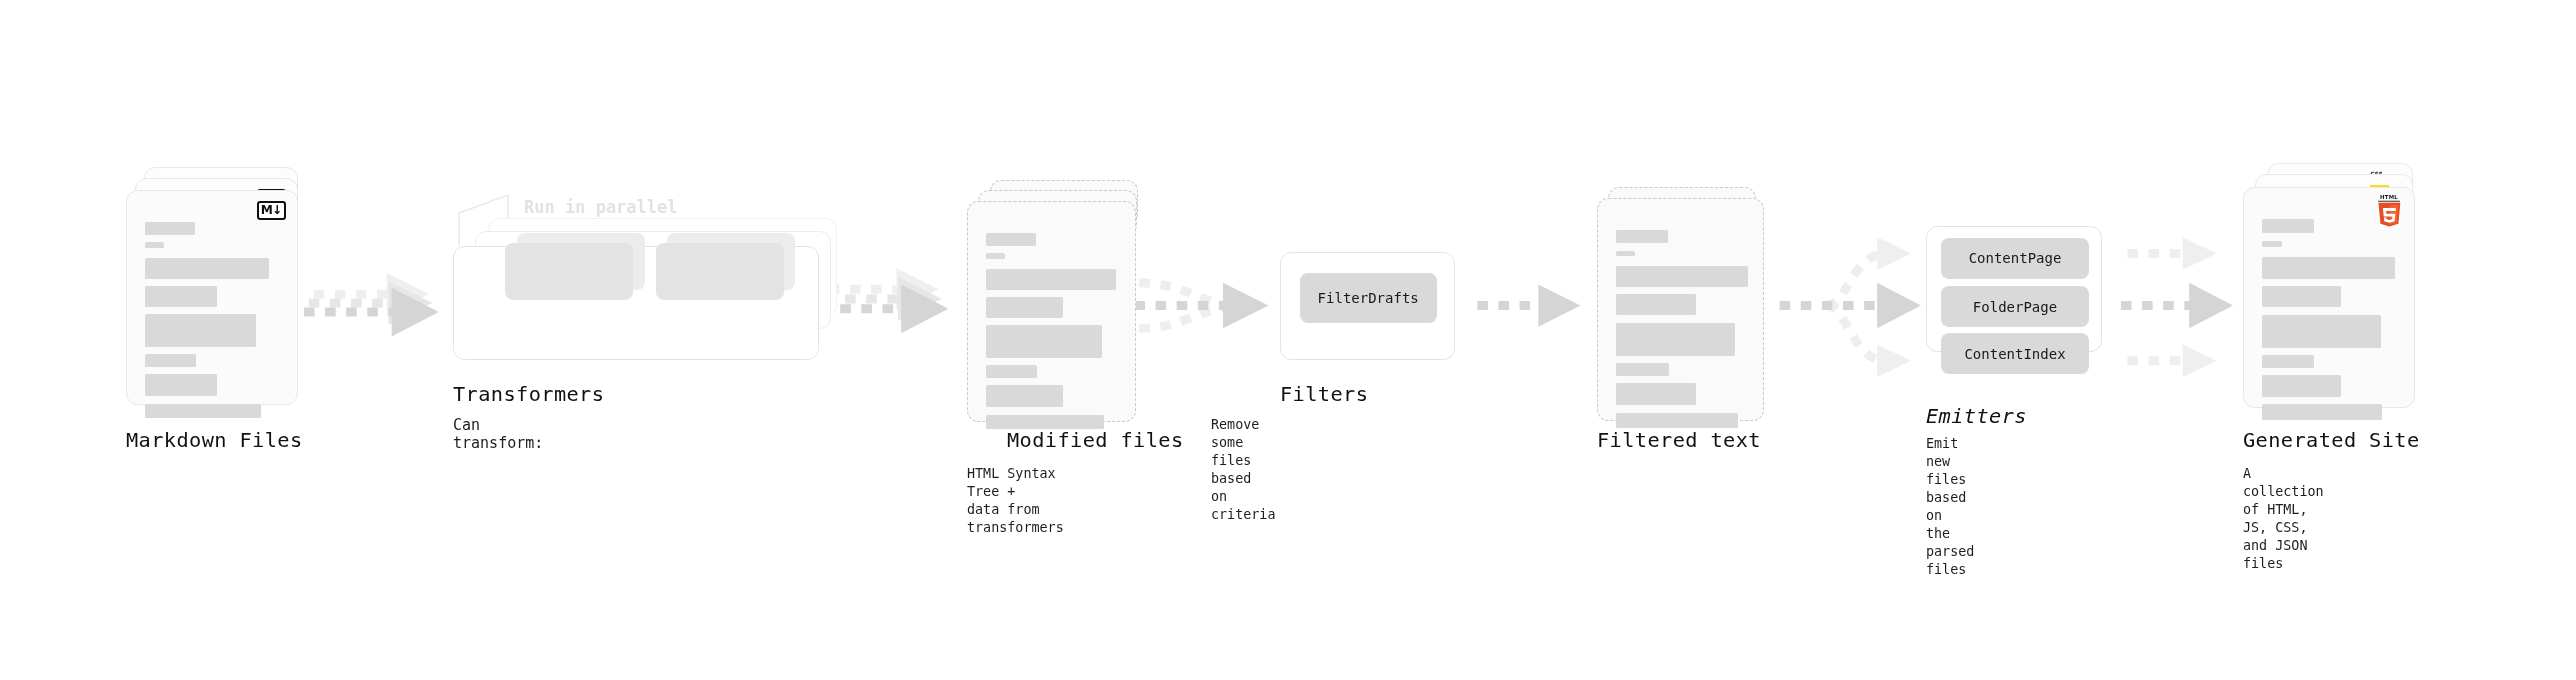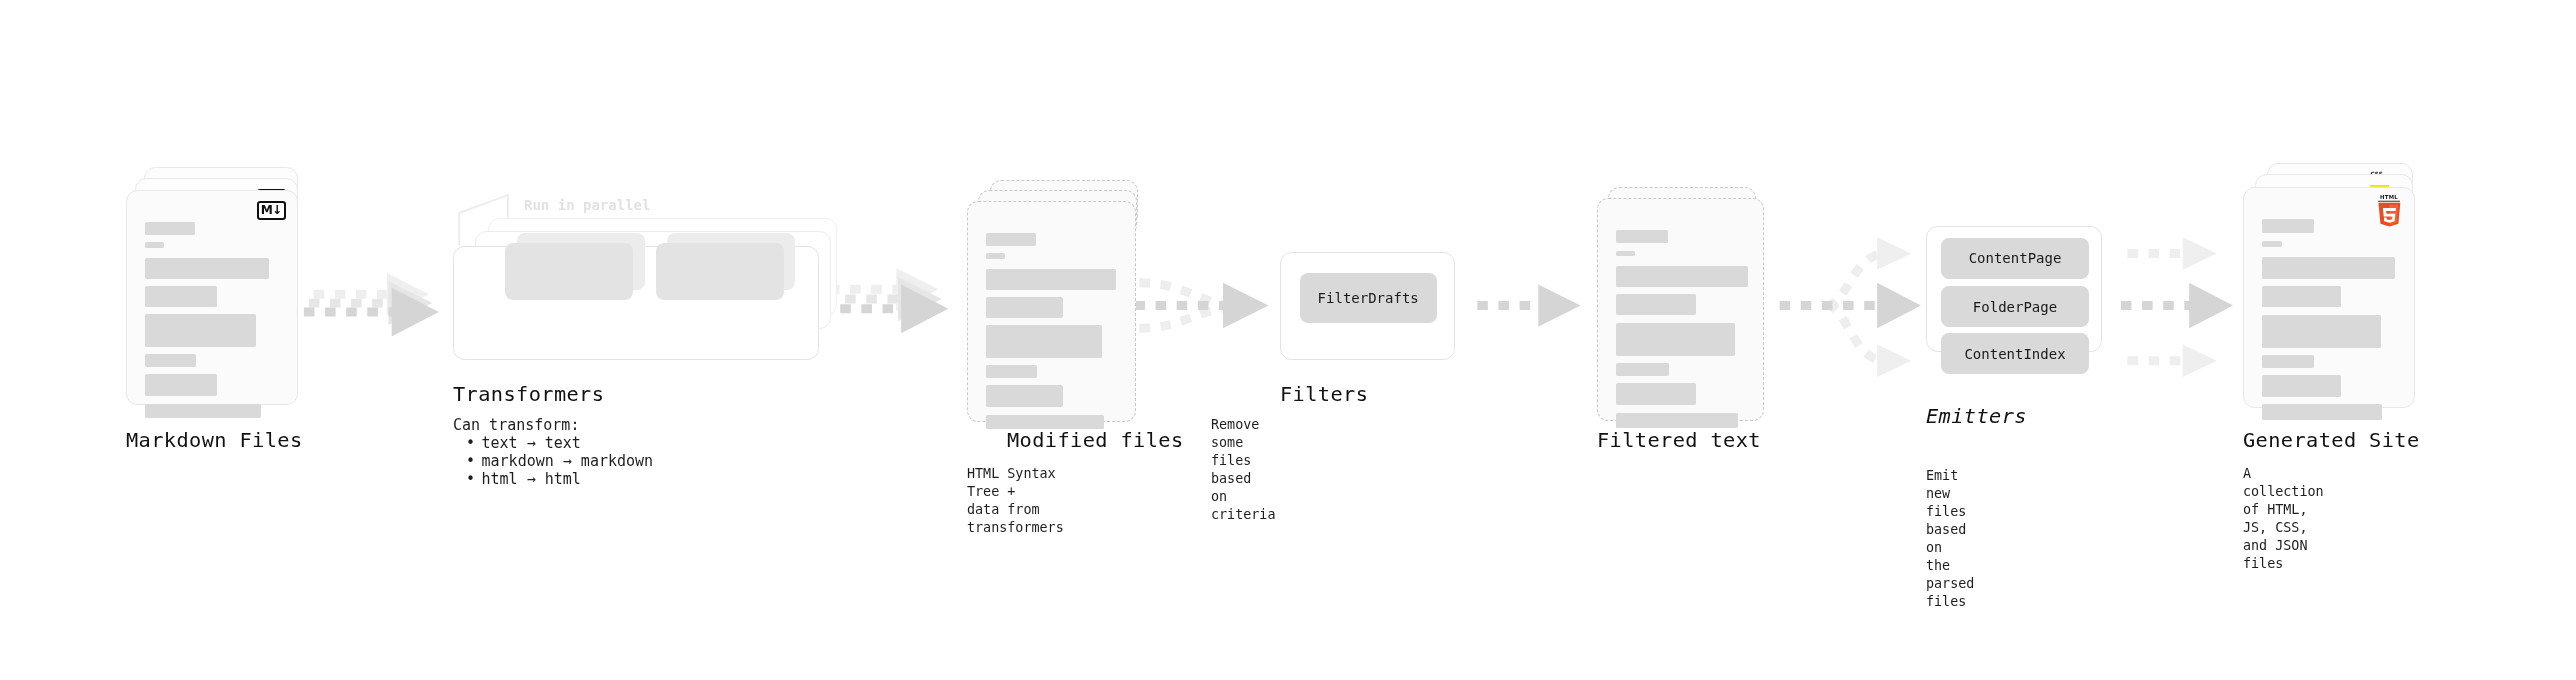--- a/index.html
+++ b/index.html
@@ -170,21 +170,21 @@
   }
   .sub-list li { margin: 0; white-space: nowrap; }
   .sub-list li::before {
     content: "\2022";
     margin-right: 6.5px;
     color: #1e1e1e;
   }
 
   .parallel-label {
     position: absolute;
-    font-size: 14px;
+    font-size: 17px;
     color: #e2e2e2;
     white-space: nowrap;
     font-weight: bold;
   }
 
   svg.overlay {
     position: absolute;
     left: 0;
     top: 0;
     width: 2576px;
@@ -307,25 +307,20 @@
       <div class="chip ghost-b" style="left:51px;  top:-4.1px;  width:128px; height:57px;"></div>
 
       <div class="chip ghost-a" style="left:213px; top:-14px; width:128px; height:57px;"></div>
       <div class="chip ghost-b" style="left:202px; top:-4.1px;  width:128px; height:57px;"></div>
     </div>
 
     <div class="node-title" style="left:453px; top:382px;">Transformers</div>
 
     <div class="sub-list" style="left:453px; top:416px;">
       <p class="lead">Can transform:</p>
-      <ul>
-        <li>text → text</li>
-        <li>markdown → markdown</li>
-        <li>html → html</li>
-      </ul>
     </div>
   </div>
 
   <div class="stage-node">
     <div class="doc-stack" style="left:967px; top:180px; width:187px; height:260px;">
       <div class="doc-card dashed" style="left:23px; top:0px;  width:148px; height:46px;"></div>
       <div class="doc-card dashed" style="left:11.4px; top:9.8px; width:159px; height:46px;"></div>
       <div class="doc-card dashed" style="left:0px;  top:21px; width:169px; height:221px;">
         <div class="doc-lines">
           <div class="doc-line" style="width:50px;  height:13px;"></div>
@@ -372,21 +367,21 @@
     <div class="node-title" style="left:1597px; top:428px;">Filtered text</div>
   </div>
 
   <div class="stage-node">
     <div class="group-box" style="left:1926px; top:226px; width:176px; height:126px;">
       <div class="chip" style="left:14px; top:10.6px;  width:148px; height:41px;">ContentPage</div>
       <div class="chip" style="left:14px; top:59px;  width:148px; height:41px;">FolderPage</div>
       <div class="chip" style="left:14px; top:106px; width:148px; height:41px;">ContentIndex</div>
     </div>
     <div class="node-title" style="left:1926px; top:404px;font-style:italic;">Emitters</div>
-    <div class="node-sub" style="left:1926px; top:435px;margin-top:32px;">Emit new files based on
+    <div class="node-sub" style="left:1926px; top:435px;">Emit new files based on
 the parsed files</div>
   </div>
 
   <div class="stage-node">
     <div class="doc-stack" style="left:2243px; top:163px; width:195px; height:268px;">
 
       <div class="doc-card back2" style="left:24.4px; top:0px; width:146px; height:46px;">
         <div class="badge-css" style="right:26px; top:8.1px;">
           <div class="css-text">CSS</div>
           <div class="css-bar"></div>

